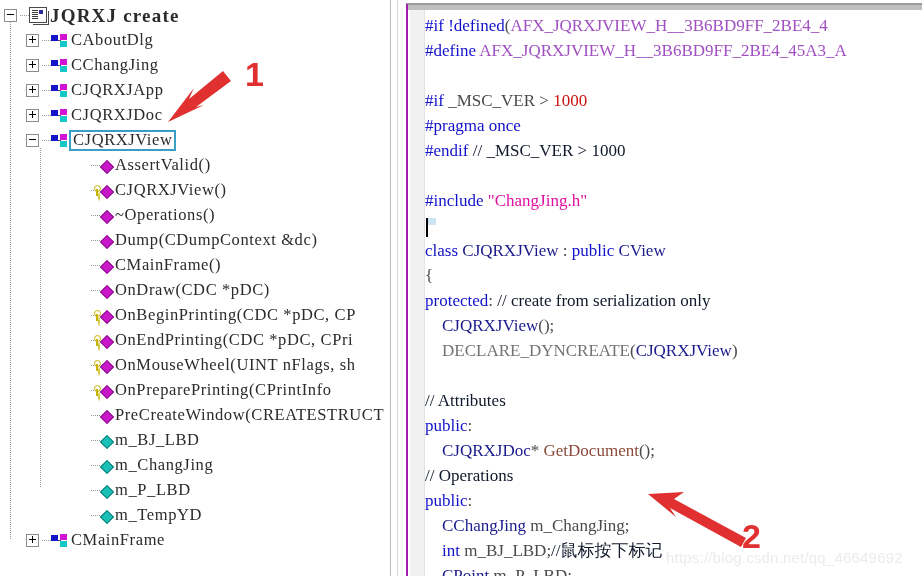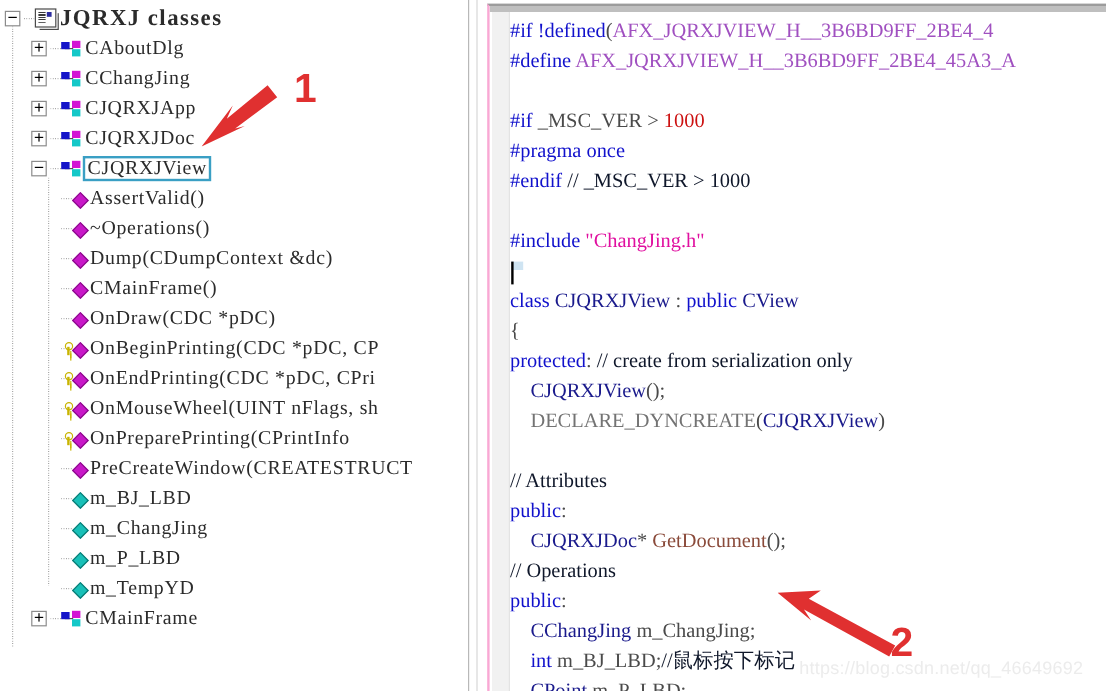--- a/index.html
+++ b/index.html
@@ -31,21 +31,21 @@
   }
   .tree-row {
     position: relative;
     height: 25px;
     display: flex;
     align-items: center;
     white-space: nowrap;
   }
   .tree-row.lvl0 { padding-left: 4px;  height: 26px; }
   .tree-row.lvl1 { padding-left: 26px; }
-  .tree-row.lvl2 { padding-left: 42px; }
+  .tree-row.lvl2 { padding-left: 82px; }
 
   
   .expander {
     width: 11px; height: 11px;
     border: 1px solid #8c8c8c;
     background: #ffffff;
     position: relative;
     flex: 0 0 auto;
     margin-right: 3px;
   }
@@ -203,21 +203,21 @@
     border-right: 1px solid #d8d8d8;
   }
 
   
   #editor-pane {
     position: absolute;
     left: 406px; top: 3px;
     width: 516px; height: 573px;
     background: #ffffff;
     border-top: 2px solid #9c9c9c;
-    border-left: 2px solid #f9a8d4;
+    border-left: 2px solid #a21caf;
     overflow: hidden;
     box-sizing: border-box;
   }
   #editor-topstrip {
     position: absolute;
     left: 0; top: 0;
     width: 100%; height: 5px;
     background: #bfbfbf;
   }
   #selection-margin {
@@ -293,21 +293,21 @@
 <body>
 
 <div id="classview-pane">
   <div class="vguide" id="vguide-l1"></div>
   <div class="vguide" id="vguide-l2"></div>
   <div id="tree-root-list">
       <div class="tree-row lvl0">
         <span class="expander"></span>
         <span class="dotlead"></span>
         <span class="ico ico-project"></span>
-        <span class="tree-label">JQRXJ classes</span>
+        <span class="tree-label">JQRXJ create</span>
       </div>
       <div class="tree-row lvl1">
         <span class="expander plus"></span>
         <span class="dotlead"></span>
         <span class="ico ico-class">
           <i class="lnk"></i>
           <i class="sq-blue"></i>
           <i class="sq-mag"></i>
           <i class="sq-cyan"></i>
         </span>
@@ -357,20 +357,29 @@
         </span>
         <span class="tree-label">CJQRXJView</span>
       </div>
       <div class="tree-row lvl2">
         <span class="nodot"></span>
         <span class="dotlead"></span>
         <span class="ico ico-method">
           <i class="diamond"></i>
         </span>
         <span class="tree-label">AssertValid()</span>
+      </div>
+      <div class="tree-row lvl2">
+        <span class="nodot"></span>
+        <span class="dotlead"></span>
+        <span class="ico ico-method protected">
+          <i class="key"></i>
+          <i class="diamond"></i>
+        </span>
+        <span class="tree-label">CJQRXJView()</span>
       </div>
       <div class="tree-row lvl2">
         <span class="nodot"></span>
         <span class="dotlead"></span>
         <span class="ico ico-method">
           <i class="diamond"></i>
         </span>
         <span class="tree-label">~Operations()</span>
       </div>
       <div class="tree-row lvl2">

